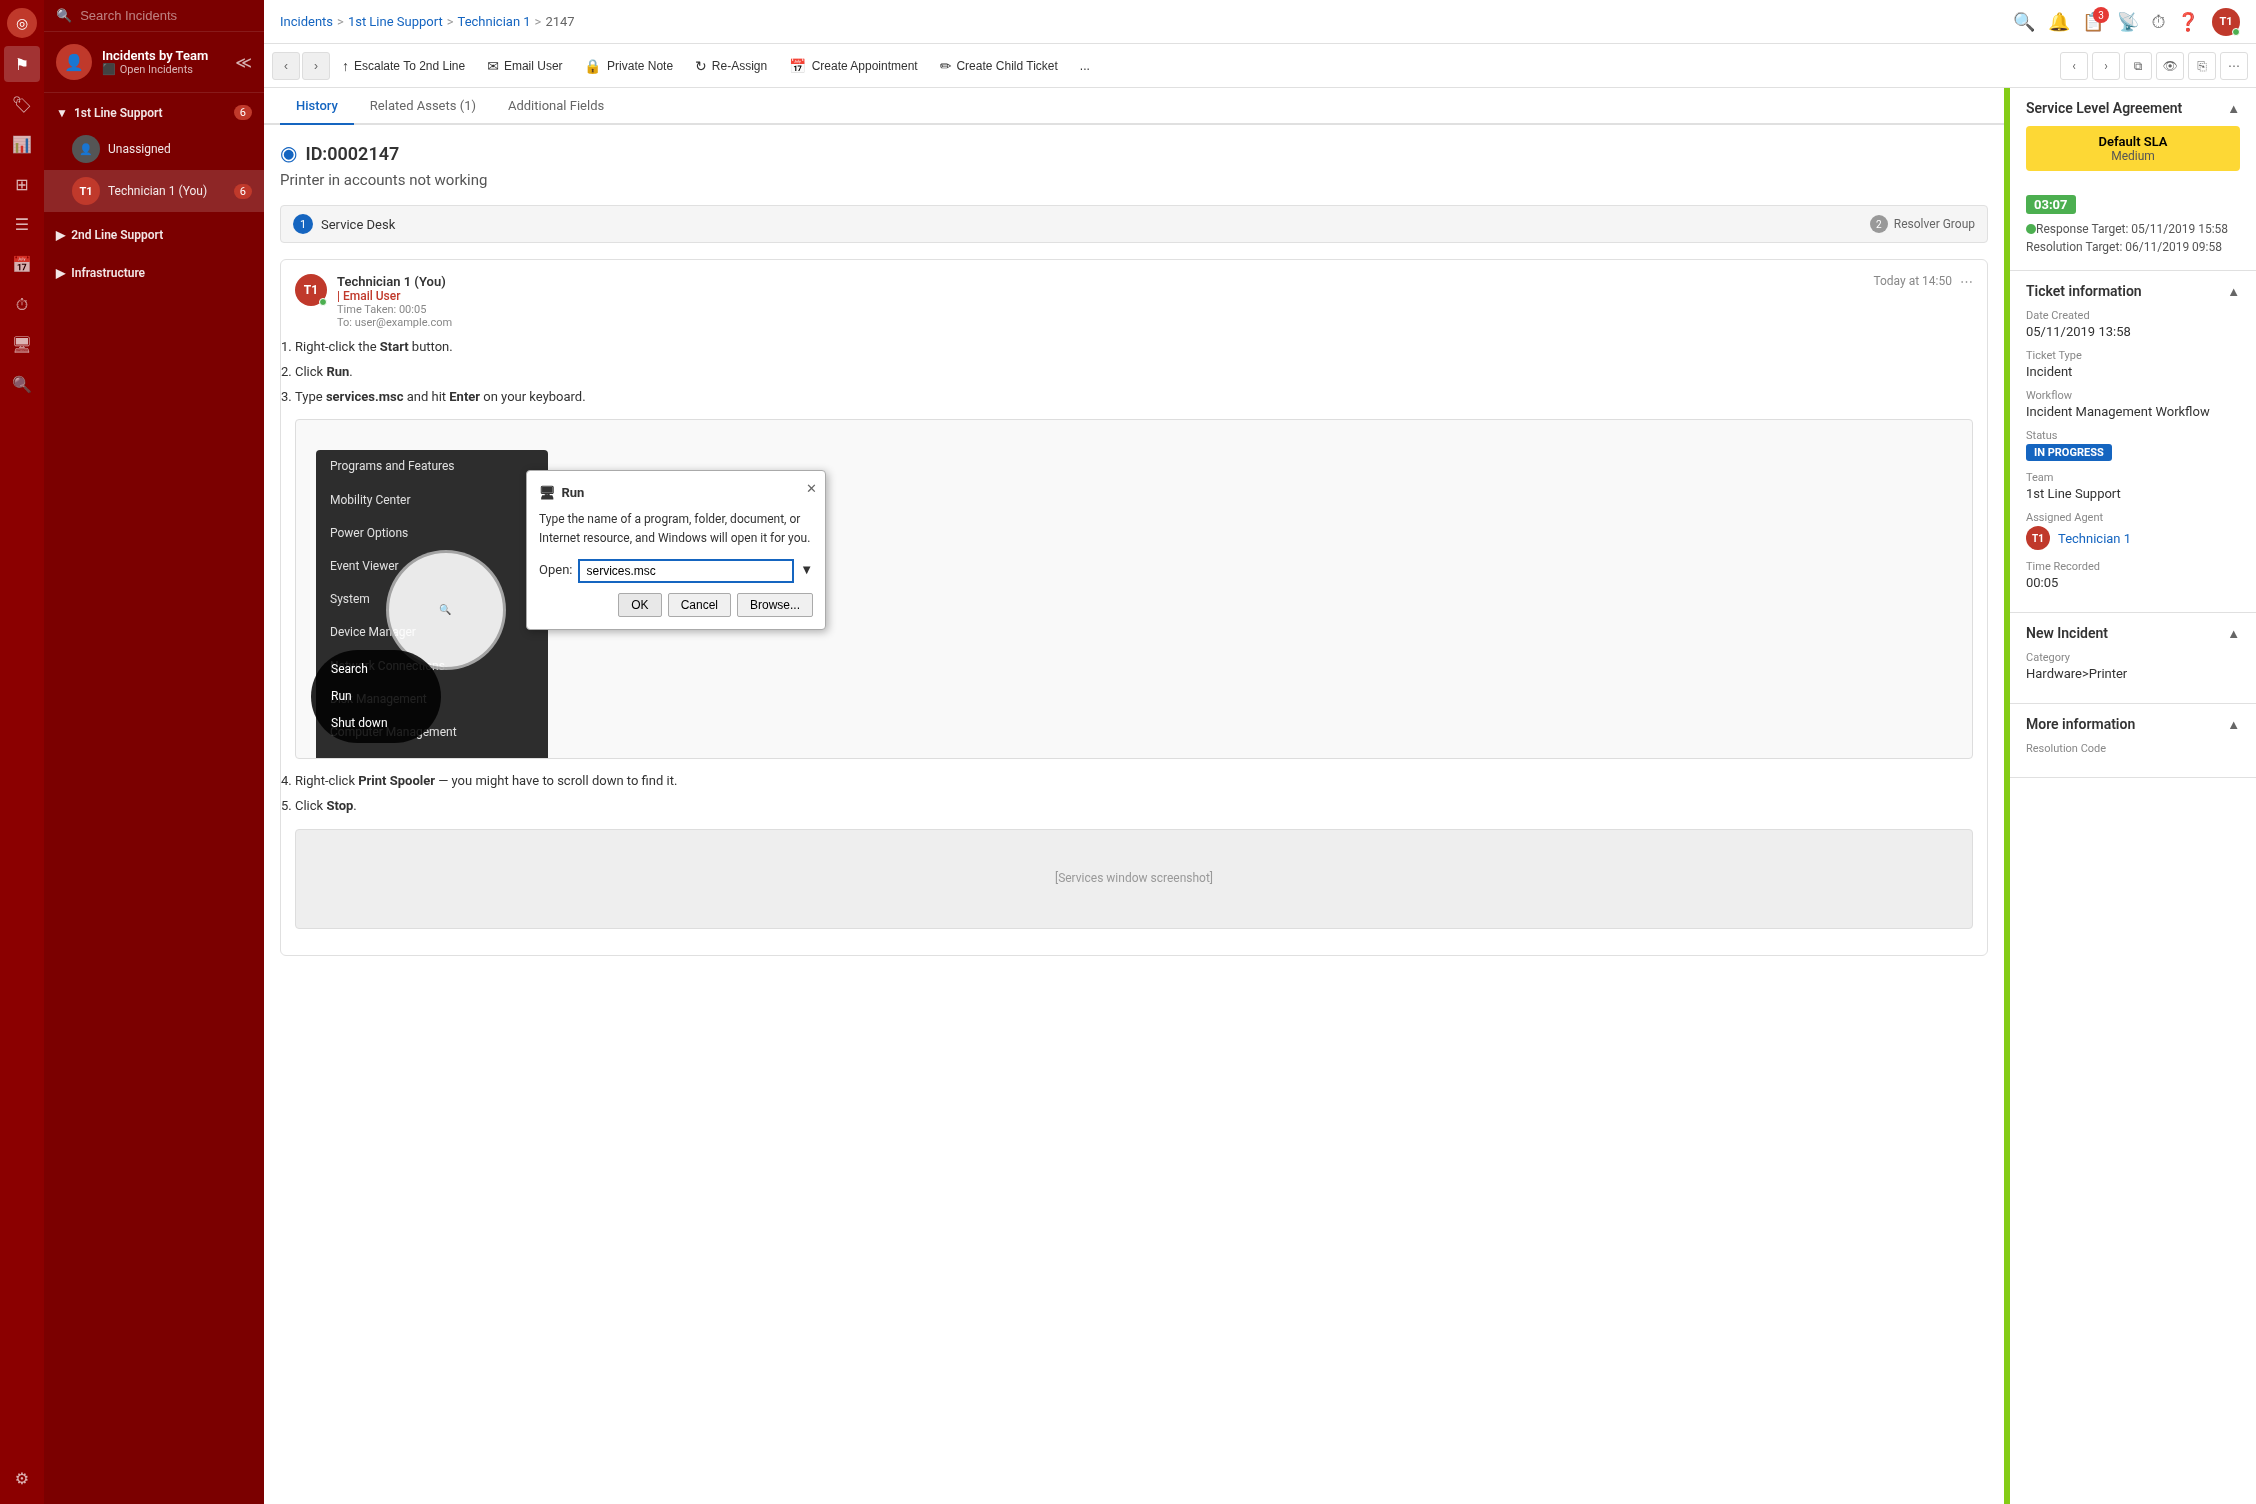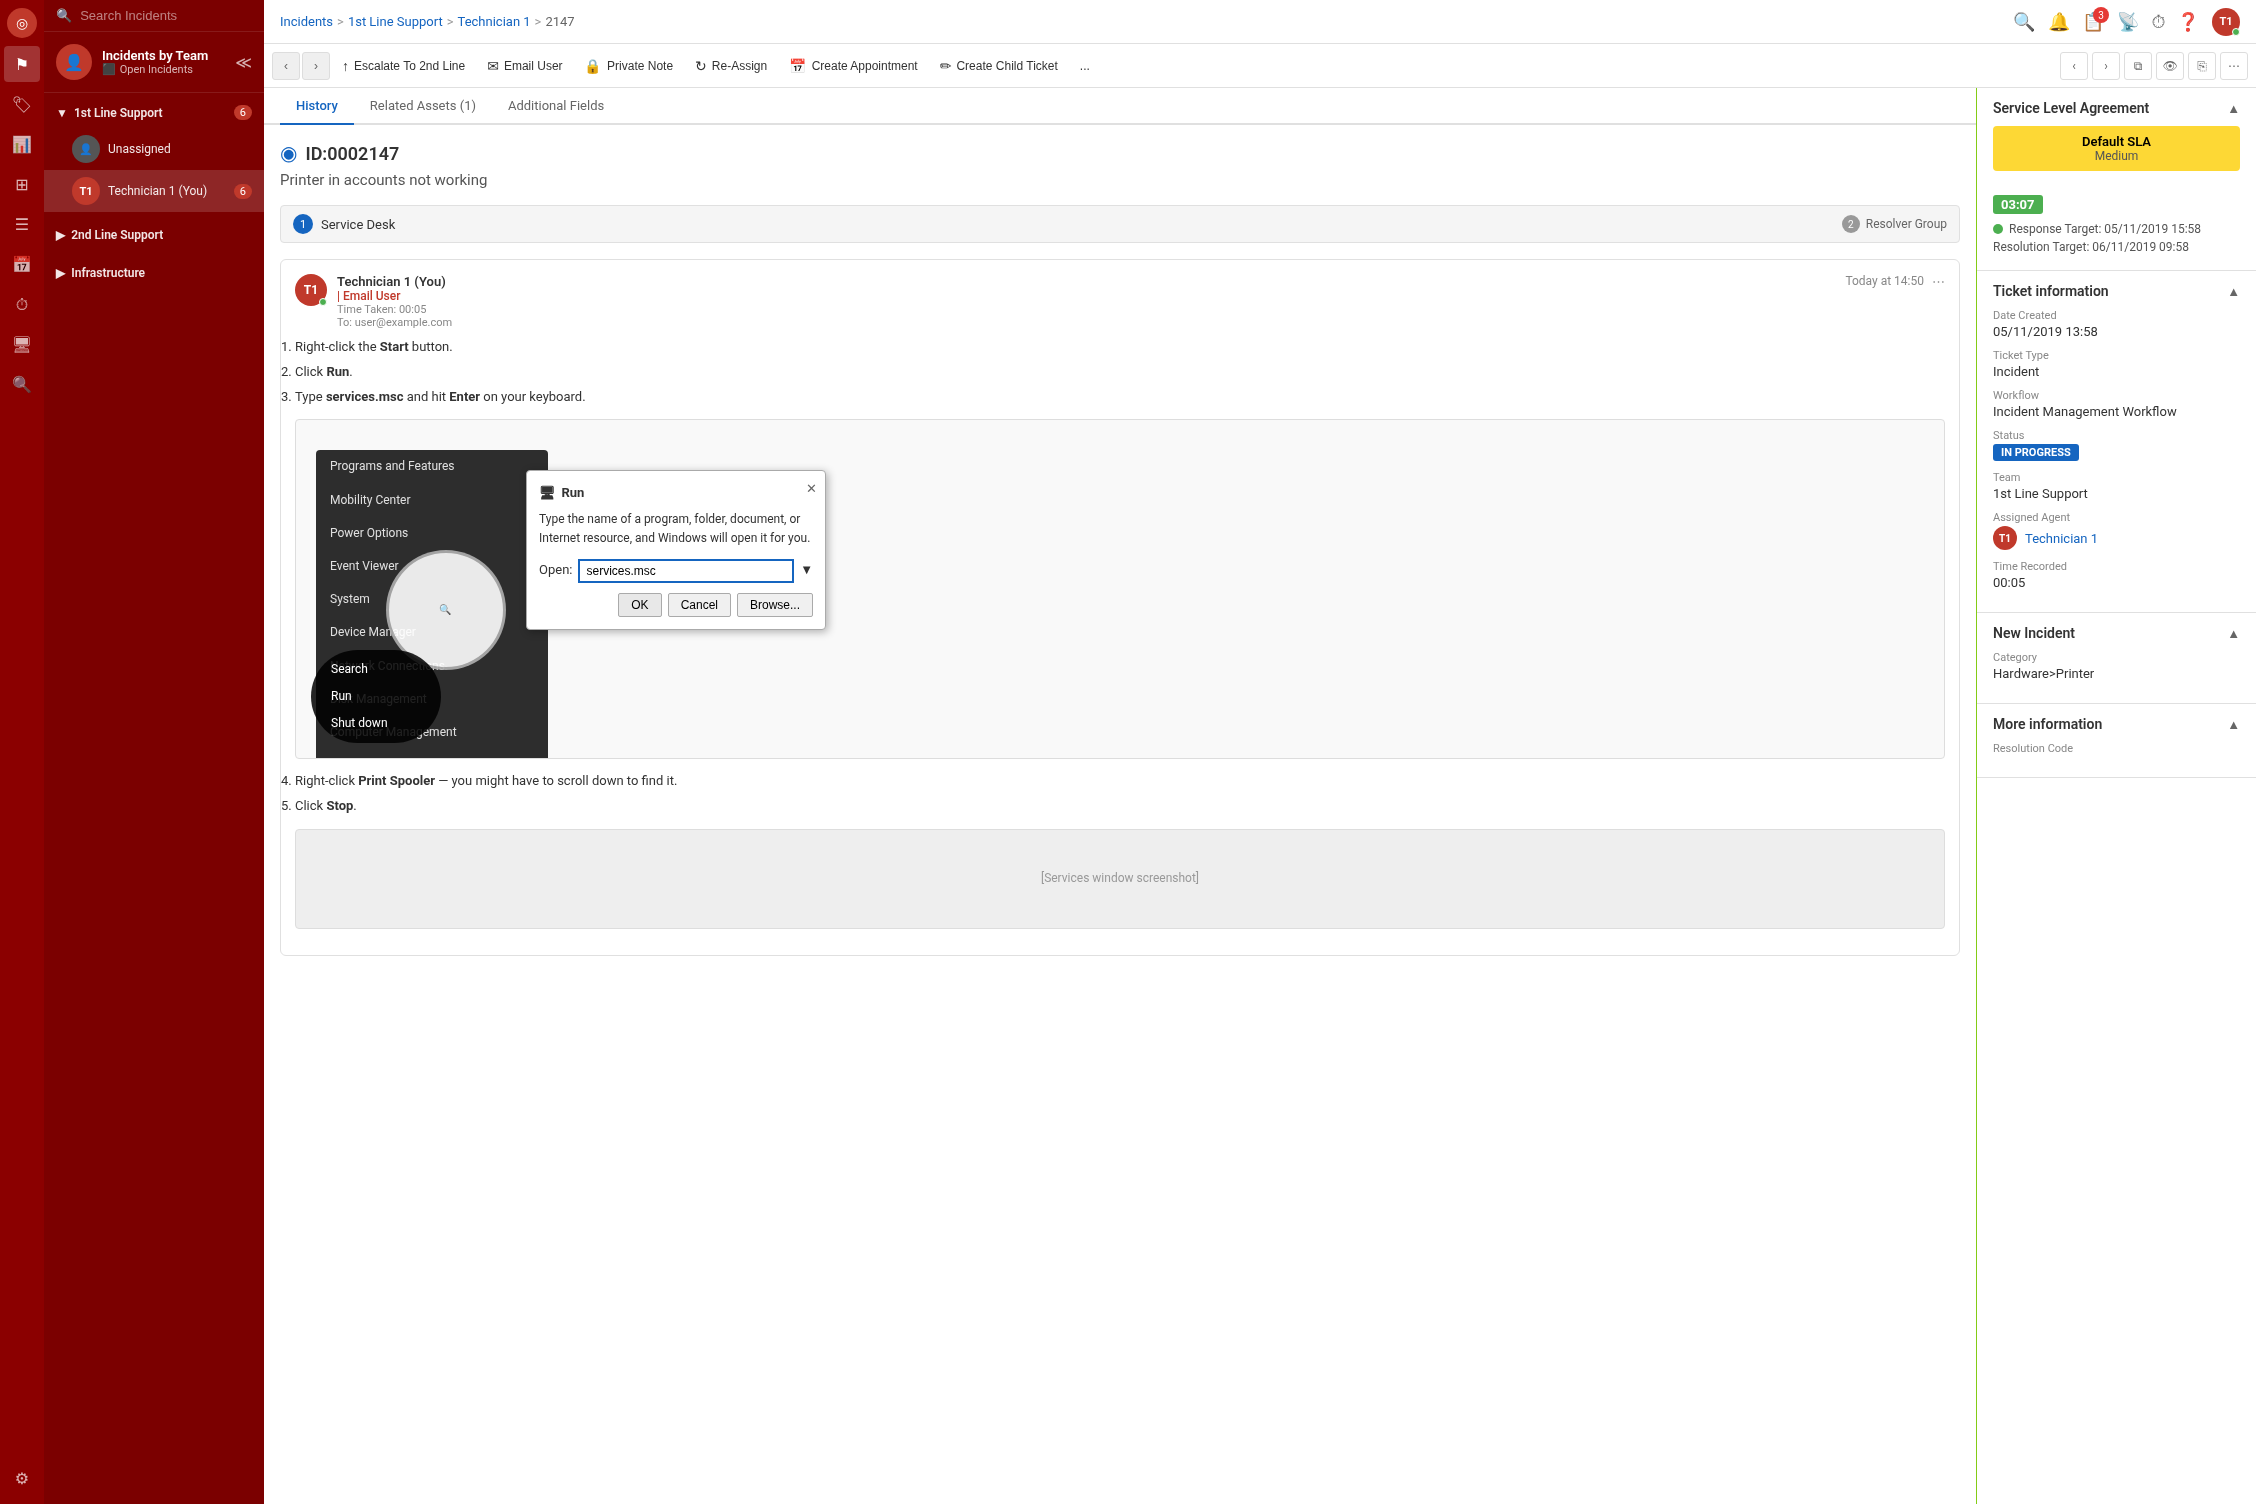--- a/index.html
+++ b/index.html
@@ -107,31 +107,31 @@
     .run-dialog-buttons { display: flex; gap: 6px; justify-content: flex-end; }
     .run-btn { padding: 4px 12px; font-size: 12px; border: 1px solid #aaa; background: #f0f0f0; cursor: pointer; border-radius: 2px; }
     .run-btn.primary { background: #e8e8e8; }
 
     .magnifier { position: absolute; left: 100px; top: 80px; width: 120px; height: 120px; border-radius: 50%; border: 3px solid rgba(0,0,0,0.3); background: rgba(255,255,255,0.9); display: flex; align-items: center; justify-content: center; font-size: 11px; color: #555; overflow: hidden; }
 
     .start-menu-bottom { position: absolute; bottom: 10px; left: 20px; background: rgba(0,0,0,0.85); color: white; border-radius: 50px; width: 130px; padding: 6px 12px; }
     .start-menu-item { padding: 4px 8px; font-size: 12px; cursor: pointer; }
 
     
-    .right-panel { width: 280px; background: white; border-left: 1px solid #84cc16; overflow-y: auto; }
+    .right-panel { width: 252px; background: white; border-left: 6px solid #84cc16; overflow-y: auto; }
     .panel-section { border-bottom: 1px solid #e0e0e0; padding: 12px 16px; }
     .panel-section-header { display: flex; align-items: center; justify-content: space-between; margin-bottom: 10px; }
     .panel-section-title { font-size: 14px; font-weight: 600; color: #333; }
     .panel-section-toggle { color: #666; cursor: pointer; }
 
     .sla-box { background: #fdd835; border-radius: 4px; padding: 8px 12px; text-align: center; margin-bottom: 8px; }
     .sla-title { font-size: 13px; font-weight: 600; }
     .sla-level { font-size: 12px; color: #555; }
     .sla-timer { background: #4caf50; color: white; border-radius: 3px; padding: 2px 8px; font-size: 13px; font-weight: bold; display: inline-block; margin-top: 16px; }
-    .sla-target { display: flex; align-items: center; gap: 6px; font-size: 12px; color: #555; margin-bottom: 4px; }
+    .sla-target { display: flex; align-items: center; font-size: 12px; color: #555; margin-bottom: 4px; }
     .sla-dot-green { width: 10px; height: 10px; background: #4caf50; border-radius: 50%; }
 
     .info-row { margin-bottom: 10px; }
     .info-label { font-size: 11px; color: #888; margin-bottom: 2px; }
     .info-value { font-size: 13px; color: #333; }
     .status-badge { display: inline-block; background: #1565c0; color: white; border-radius: 3px; padding: 2px 8px; font-size: 11px; font-weight: bold; }
 
     .agent-row { display: flex; align-items: center; gap: 8px; }
     .agent-avatar { width: 24px; height: 24px; background: #c0392b; border-radius: 50%; display: flex; align-items: center; justify-content: center; color: white; font-size: 10px; font-weight: bold; }
     .agent-name { color: #1565c0; font-size: 13px; }

